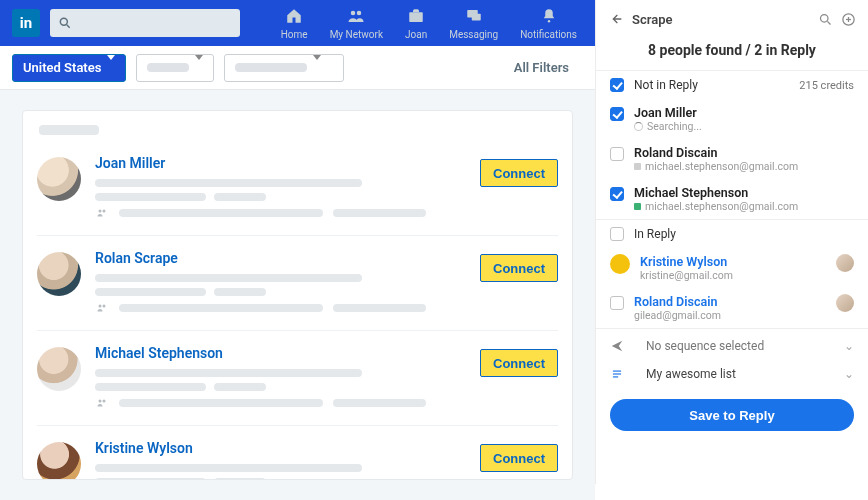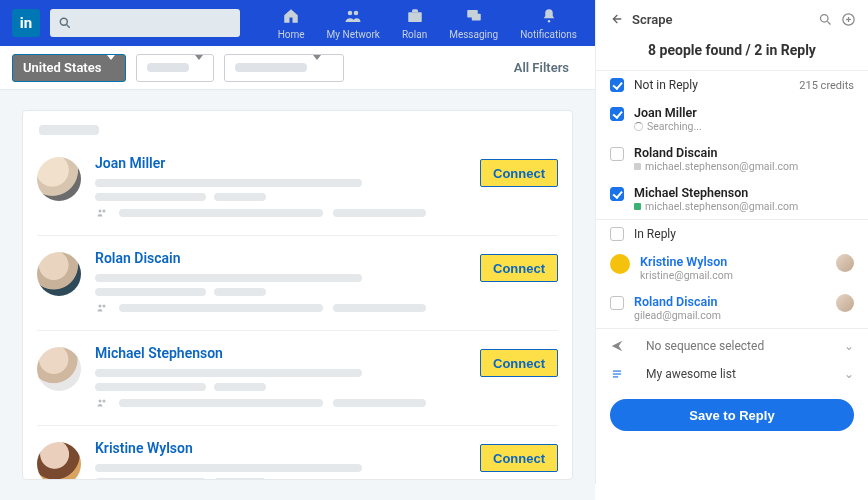--- a/index.html
+++ b/index.html
@@ -11,21 +11,21 @@
   .searchbox { flex:0 0 190px; height:28px; background:#e1e9ee; border-radius:3px; display:flex; align-items:center; padding:0 8px; color:#5c6f7c; }
   .searchbox svg { width:14px; height:14px; }
   .navspacer { flex:1; }
   .navicons { display:flex; gap:22px; align-items:flex-end; color:#c7d1d8; font-size:10px; padding-right:6px; }
   .navicon { display:flex; flex-direction:column; align-items:center; gap:4px; cursor:pointer; }
   .navicon svg { width:18px; height:18px; fill:#c7d1d8; }
   
   .filterbar { background:#fff; height:44px; border-bottom:1px solid #e6e9ec; display:flex; align-items:center; padding:0 12px; gap:10px; }
   .fchip { height:28px; display:flex; align-items:center; border:1px solid #ccd0d5; border-radius:3px; padding:0 10px; font-size:13px; color:#666; gap:6px; cursor:pointer; background:#fff; }
   .fchip.plain { border:none; background:transparent; color:#555; }
-  .fchip.blue { background:#737373; border-color:#0073b1; color:#fff; font-weight:600; }
+  .fchip.blue { background:#1d4ed8; border-color:#0073b1; color:#fff; font-weight:600; }
   .fchip .ph { display:inline-block; height:9px; border-radius:4px; background:#dfe3e8; }
   .caret { width:0; height:0; border-left:4px solid transparent; border-right:4px solid transparent; border-top:5px solid currentColor; }
   .fchip .caretwrap { color:#888; }
   .fchip.blue .caretwrap { color:#fff; }
   .allfilters { margin-left:auto; font-size:13px; color:#5c6f7c; font-weight:600; padding-right:14px; }
   
   .resultswrap { padding:20px 22px; flex:1; overflow:hidden; }
   .card { background:#fff; border:1px solid #e6e9ec; border-radius:4px; padding:10px 14px 0 14px; height:100%; overflow:hidden; }
   .title-ph { height:10px; width:60px; background:#e4e8eb; border-radius:4px; margin:4px 0 12px 2px; }
   .result { display:flex; gap:14px; padding:8px 0 16px 0; border-bottom:1px solid #eef1f3; margin-bottom:6px; }
@@ -104,21 +104,21 @@
             <path d="M2 20c0-3 3-5 6-5s6 2 6 5"></path>
             <path d="M12 20c0-3 2-5 5-5s5 2 5 5"></path>
           </svg>
         <span>My Network</span>
       </div>
       <div class="navicon">
         <svg viewBox="0 0 24 24">
             <rect x="3" y="7" width="18" height="13" rx="1"></rect>
             <path d="M8 7V5a2 2 0 012-2h4a2 2 0 012 2v2"></path>
           </svg>
-        <span>Rolan</span>
+        <span>Joan</span>
       </div>
       <div class="navicon">
         <svg viewBox="0 0 24 24">
             <rect x="3" y="4" width="14" height="10" rx="1"></rect>
             <rect x="9" y="9" width="12" height="9" rx="1"></rect>
           </svg>
         <span>Messaging</span>
       </div>
       <div class="navicon">
         <svg viewBox="0 0 24 24">
@@ -161,21 +161,21 @@
                   <circle cx="16" cy="8" r="3"></circle>
                   <path d="M3 19c0-3 2-5 5-5s5 2 5 5"></path>
                 </svg>
                 <div class="ph" style="width:55%"></div>
                 <div class="ph" style="width:25%"></div>
               </div></div>
             <button class="connectbtn">Connect</button>
           </div>
           <div class="result">
             <div class="avatar a2"></div>
-            <div class="rbody"><span class="rname">Rolan Discain</span><div class="ph" style="width:72%;margin-top:2px"></div><div style="display:flex;gap:8px;margin-top:6px">
+            <div class="rbody"><span class="rname">Rolan Scrape</span><div class="ph" style="width:72%;margin-top:2px"></div><div style="display:flex;gap:8px;margin-top:6px">
                 <div class="ph" style="width:30%"></div>
                 <div class="ph" style="width:14%"></div>
               </div><div class="rrow">
                 <svg class="micon" viewBox="0 0 24 24">
                   <circle cx="8" cy="8" r="3"></circle>
                   <circle cx="16" cy="8" r="3"></circle>
                   <path d="M3 19c0-3 2-5 5-5s5 2 5 5"></path>
                 </svg>
                 <div class="ph" style="width:55%"></div>
                 <div class="ph" style="width:25%"></div>

